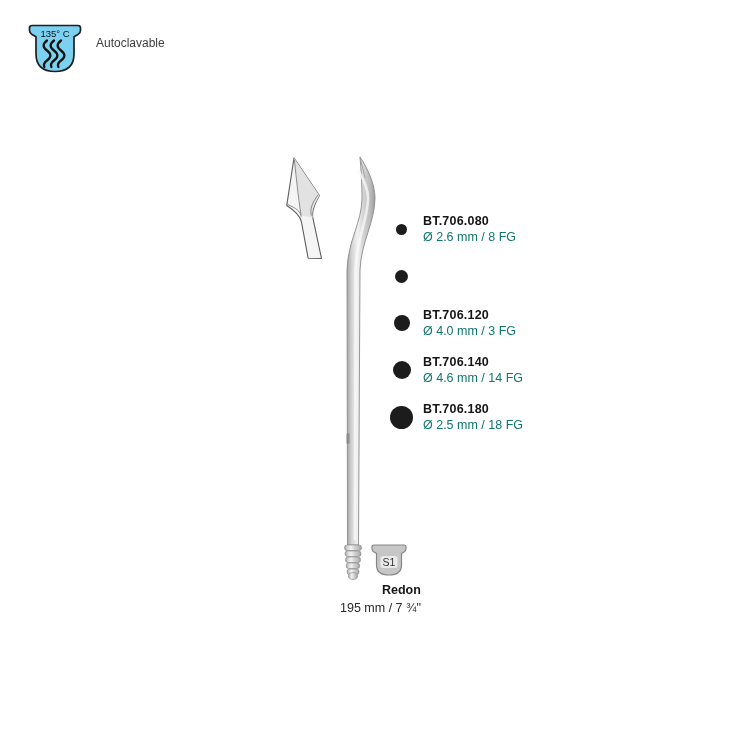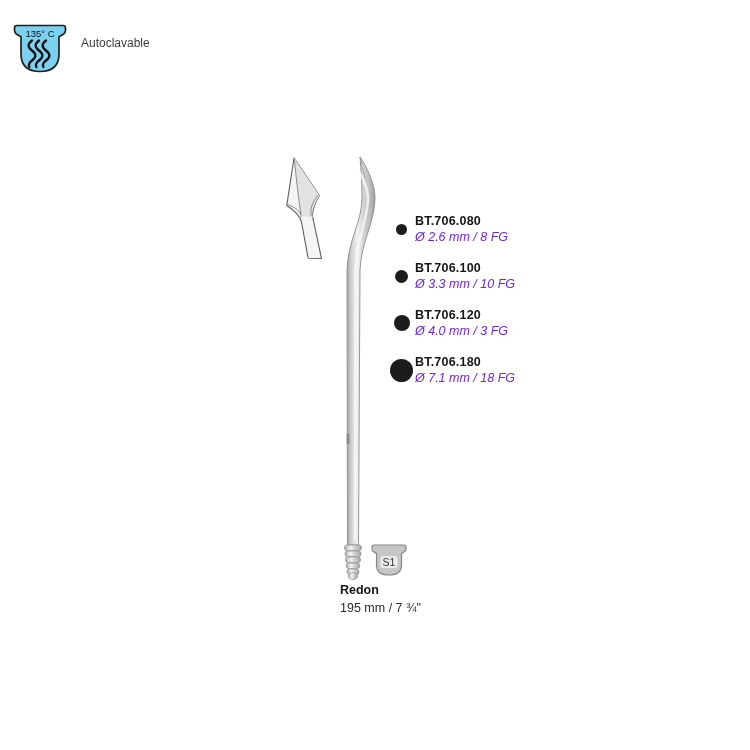--- a/index.html
+++ b/index.html
@@ -4,43 +4,43 @@
 <style>
   html,body{margin:0;padding:0;}
   body{
     width:750px;height:750px;background:#ffffff;
     font-family:"Liberation Sans","DejaVu Sans",sans-serif;
     color:#1a1a1a;overflow:hidden;
   }
   .page{position:relative;width:750px;height:750px;background:#fff;}
 
   
-  .autoclave-block{position:absolute;left:13px;top:24px;display:flex;align-items:flex-start;}
+  .autoclave-block{position:absolute;left:28px;top:24px;display:flex;align-items:flex-start;}
   .autoclave-icon{width:54px;height:49px;flex:0 0 auto;}
   .autoclave-text{margin-left:14px;margin-top:12px;font-size:12px;line-height:15px;color:#3d3d3d;}
 
   
   .instrument-svg{position:absolute;left:268px;top:140px;width:150px;height:450px;}
 
   
   .tray-badge{position:absolute;left:371px;top:544px;width:36px;height:32px;}
 
   
   .product-label{position:absolute;left:340px;top:583px;}
-  .product-name{font-weight:bold;font-size:12.5px;color:#151515;}
+  .product-name{font-weight:bold;font-size:12.5px;color:#151515;text-align:right;}
   .product-length{font-size:12.5px;color:#2a2a2a;margin-top:4px;}
 
   
   .variants{position:absolute;left:388px;top:214px;display:flex;flex-direction:column;row-gap:17px;}
   .variant-row{display:flex;align-items:center;height:30px;}
   .dot-col{width:27px;display:flex;justify-content:center;align-items:center;flex:0 0 auto;}
   .dot{border-radius:50%;background:#1c1c1c;}
-  .vtext{margin-left:0;}
+  .vtext{margin-left:8px;}
   .vcode{font-weight:bold;font-size:12.5px;color:#151515;letter-spacing:.2px;line-height:15px;}
-  .vsize{font-size:12.5px;color:#6d28d9;line-height:15px;margin-top:1px;font-style:italic;}
+  .vsize{font-size:12.5px;color:#0f766e;line-height:15px;margin-top:1px;}
 
   svg text{font-family:"Liberation Sans","DejaVu Sans",sans-serif;}
 </style>
 </head>
 <body>
 
 <div class="page">
 
   <div class="autoclave-block">
     <svg class="autoclave-icon" viewBox="0 0 54 49">
@@ -114,38 +114,43 @@
         </span>
       <span class="vtext">
         <div class="vcode">BT.706.080</div>
         <div class="vsize">Ø 2.6 mm / 8 FG</div>
       </span>
     </div>
     <div class="variant-row">
       <span class="dot-col">
           <span class="dot" style="width: 13px; height: 13px; background: rgb(28, 28, 28);"></span>
         </span>
-      <span class="vtext">
-        <div class="vcode">BT.706.100</div>
-        <div class="vsize">Ø 3.3 mm / 10 FG</div>
-      </span>
     </div>
     <div class="variant-row">
       <span class="dot-col">
           <span class="dot" style="width: 16px; height: 16px; background: rgb(28, 28, 28);"></span>
         </span>
       <span class="vtext">
         <div class="vcode">BT.706.120</div>
         <div class="vsize">Ø 4.0 mm / 3 FG</div>
       </span>
     </div>
     <div class="variant-row">
       <span class="dot-col">
+          <span class="dot" style="width: 18px; height: 18px; background: rgb(28, 28, 28);"></span>
+        </span>
+      <span class="vtext">
+        <div class="vcode">BT.706.140</div>
+        <div class="vsize">Ø 4.6 mm / 14 FG</div>
+      </span>
+    </div>
+    <div class="variant-row">
+      <span class="dot-col">
           <span class="dot" style="width: 23px; height: 23px; background: rgb(28, 28, 28);"></span>
         </span>
       <span class="vtext">
         <div class="vcode">BT.706.180</div>
-        <div class="vsize">Ø 7.1 mm / 18 FG</div>
+        <div class="vsize">Ø 2.5 mm / 18 FG</div>
       </span>
     </div>
   </div>
 
 </div>
 
 </body></html>

